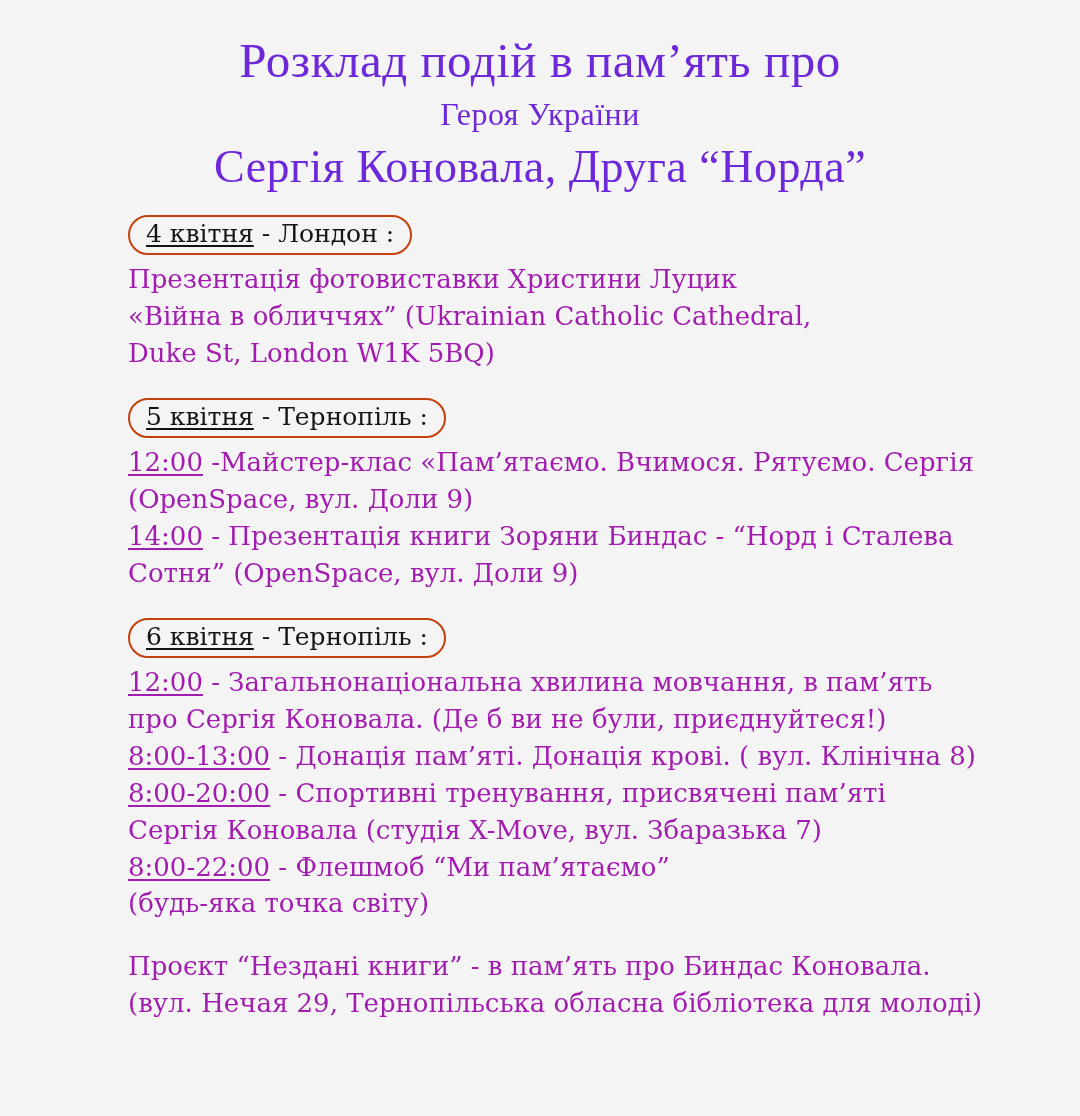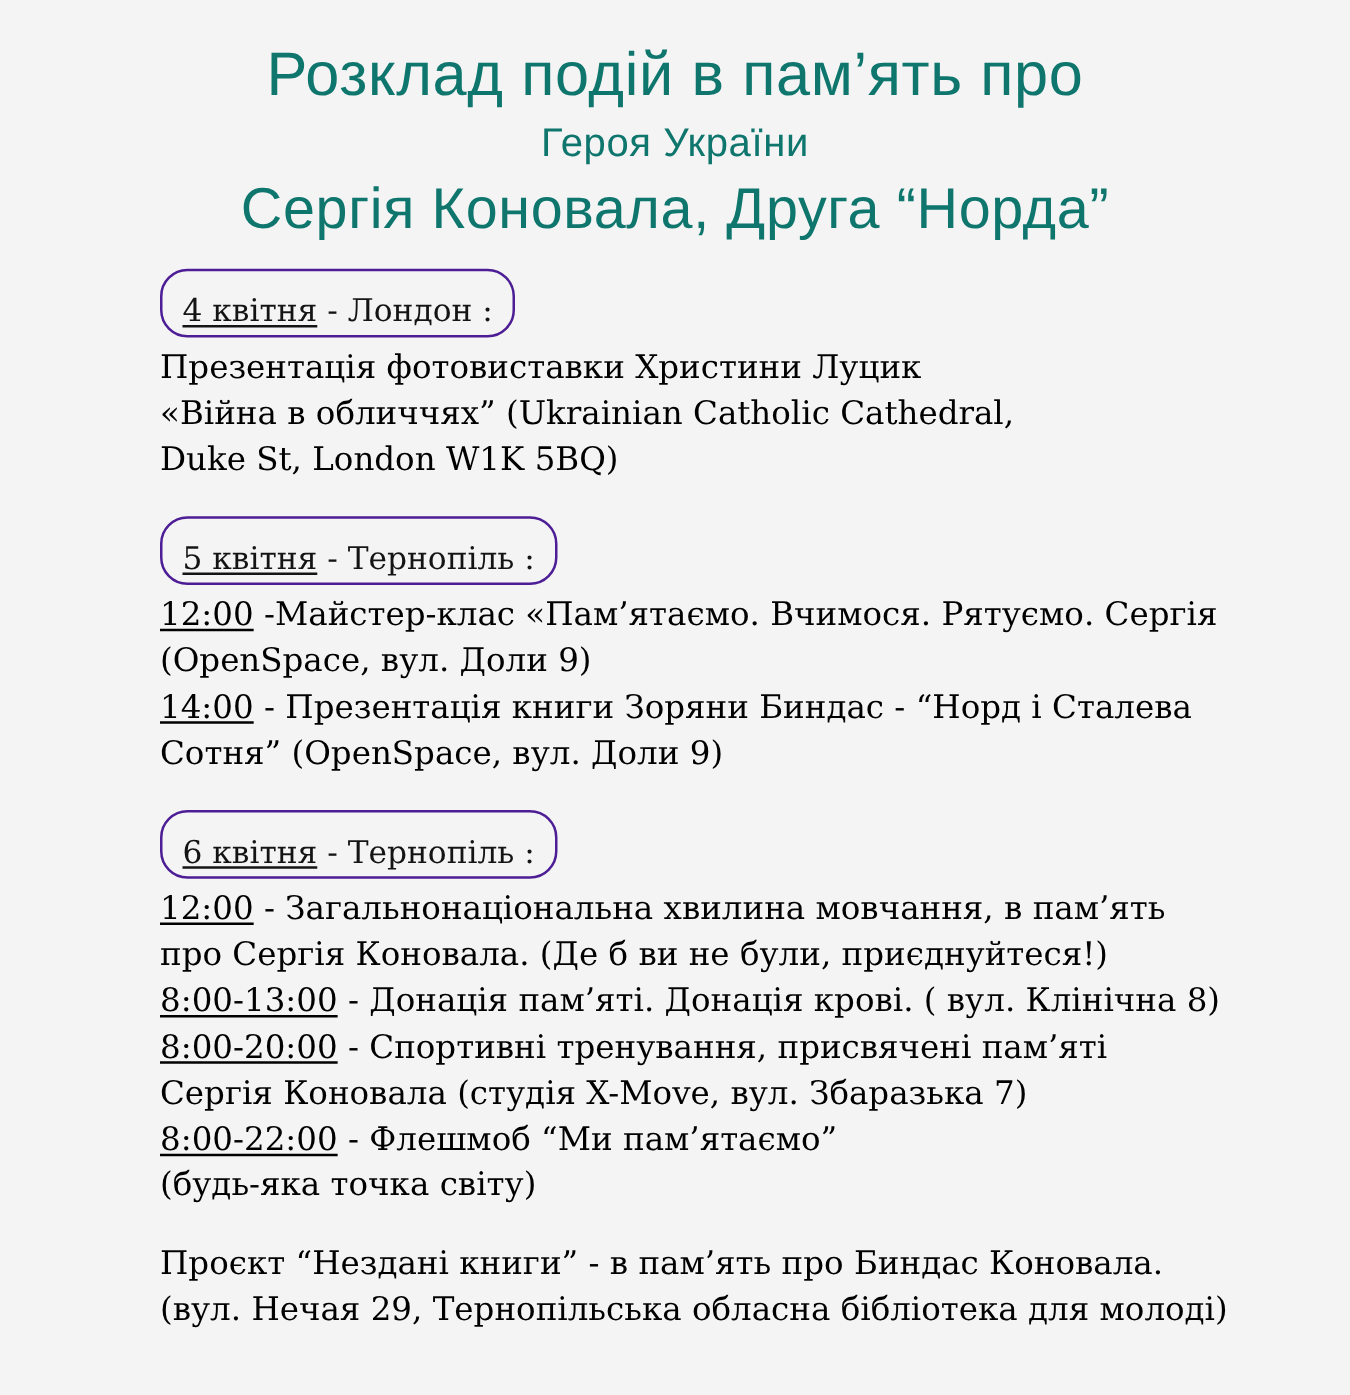--- a/index.html
+++ b/index.html
@@ -22,59 +22,59 @@
     box-sizing: border-box;
     padding: 28px 40px 0 40px;
     position: relative;
   }
   .title-block {
     text-align: center;
     margin: 0 auto;
     padding: 0 10px;
   }
   .title-line {
-    font-family: Liberation Sans, sans-serif;
+    font-family: Liberation Serif, serif;
     font-size: 49px;
     line-height: 1.33;
     letter-spacing: 0.5px;
-    color: #0f766e;
+    color: #6d28d9;
     white-space: nowrap;
   }
   .title-line.l1 { font-size: 49px; }
   .title-line.l2 { font-size: 32px; }
   .title-line.l3 { font-size: 46px; }
 
   .body-block {
     margin-top: 18px;
     padding-left: 88px;
     padding-right: 20px;
   }
   .section { margin-bottom: 26px; }
   .section:last-child { margin-bottom: 0; }
 
   .day-pill {
     display: inline-block;
-    border: 2px solid #4c1d95;
+    border: 2px solid #c2410c;
     border-radius: 22px;
-    padding: 16px 16px 4px 16px;
+    padding: 1px 16px 4px 16px;
     margin-bottom: 6px;
     font-family: "DejaVu Serif", serif;
     font-size: 25px;
     line-height: 1.25;
     white-space: nowrap;
   }
   .day-pill .date-underline {
     text-decoration: underline;
     text-underline-offset: 3px;
   }
   .line {
     font-family: "DejaVu Serif", serif;
     font-size: 26px;
     line-height: 1.42;
-    color: #000000;
+    color: #a21caf;
     white-space: nowrap;
   }
   .line .time {
     text-decoration: underline;
     text-underline-offset: 3px;
     text-align: right;
   }
 </style>
 </head>
 <body>

